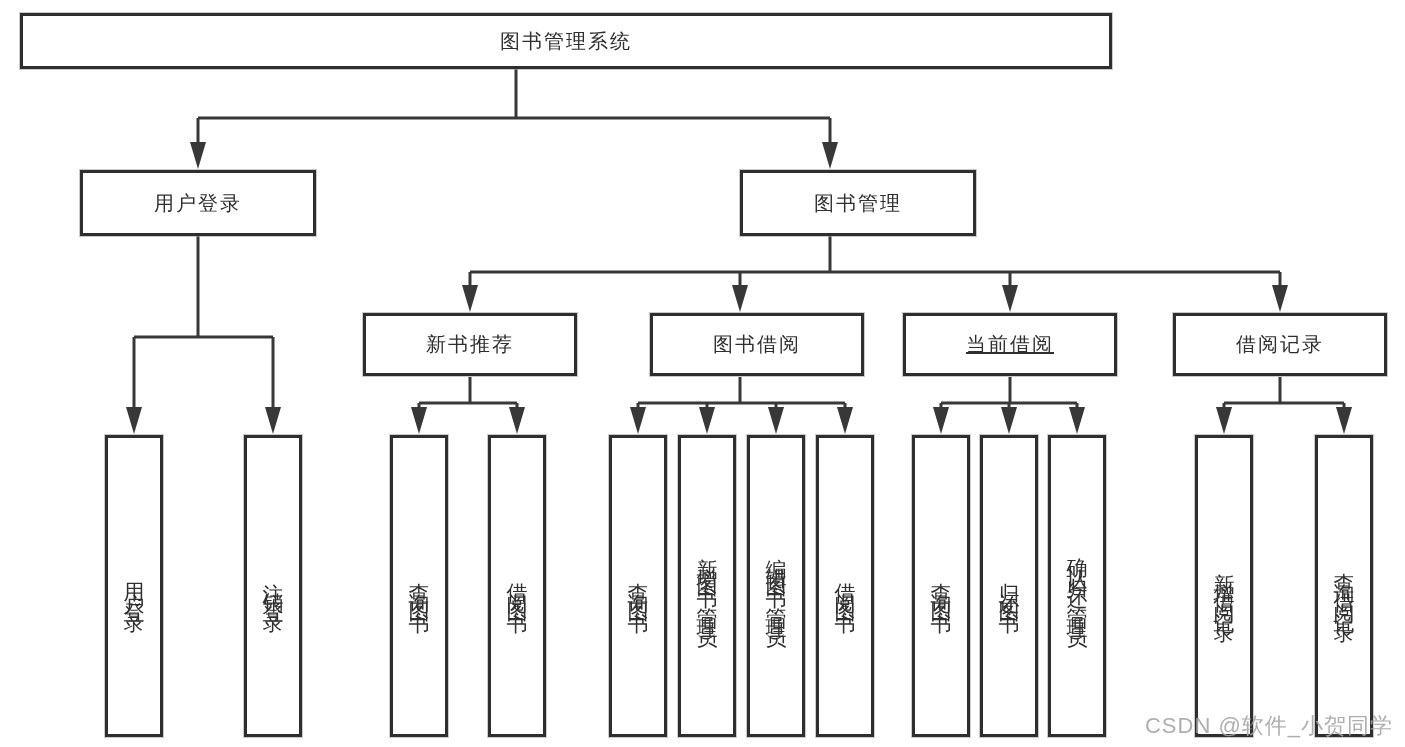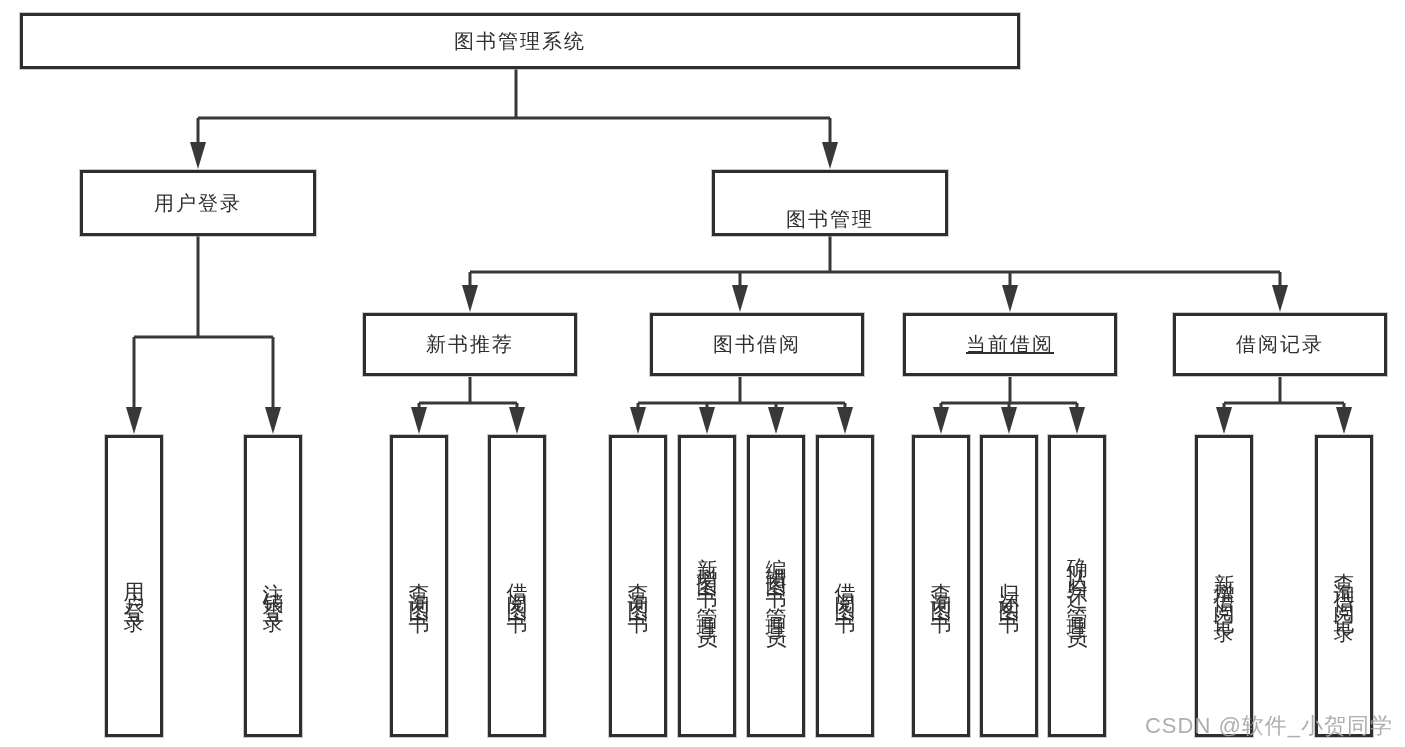--- a/index.html
+++ b/index.html
@@ -21,21 +21,21 @@
     align-items: center;
     justify-content: center;
     box-shadow: 0 0 0 1px rgba(160,160,160,0.55);
     z-index: 2;
   }
   .box .lbl {
     font-size: 20px;
     letter-spacing: 2px;
     white-space: nowrap;
   }
-  .root-box   { left: 20px;  top: 13px;  width: 1000px; height: 56px; }
+  .root-box   { left: 20px;  top: 13px;  width: 1092px; height: 56px; }
   .l2-box     { top: 170px;  width: 236px; height: 66px; }
   .l3-box     { top: 313px;  width: 214px; height: 63px; }
   .leaf       { top: 435px;  width: 58px;  height: 302px; }
   .leaf .lbl {
     writing-mode: vertical-rl;
     text-orientation: mixed;
     font-size: 21px;
     letter-spacing: 10px;
     white-space: nowrap;
   }
@@ -105,21 +105,21 @@
     </g>
   </svg>
 
   <div class="box root-box">
     <span class="lbl">图书管理系统</span>
   </div>
 
   <div class="box l2-box" style="left:80px;">
     <span class="lbl">用户登录</span>
   </div>
-  <div class="box l2-box" style="left:712px;align-items:flex-end;">
+  <div class="box l2-box" style="left:740px;">
     <span class="lbl">图书管理</span>
   </div>
 
   <div class="box l3-box" style="left:363px;">
     <span class="lbl">新书推荐</span>
   </div>
   <div class="box l3-box" style="left:650px;">
     <span class="lbl">图书借阅</span>
   </div>
   <div class="box l3-box" style="left:903px;text-decoration:underline;">

